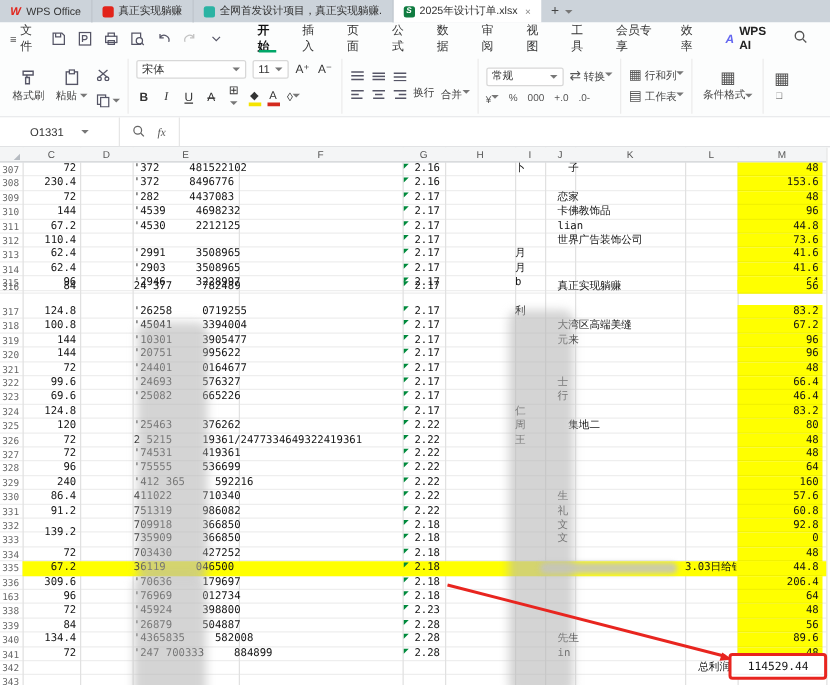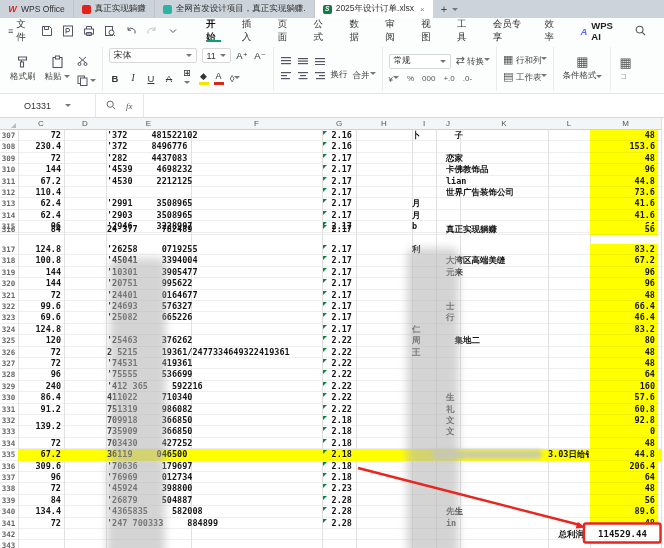--- a/index.html
+++ b/index.html
@@ -66,21 +66,21 @@
   .fxinput{flex:1;height:100%;}
 
   
   .sheet{position:relative;width:664px;height:430px;background:#fff;overflow:hidden;}
   .shead{position:absolute;top:0;left:0;width:661px;height:12px;background:#f4f5f6;border-bottom:1px solid #cfd2d5;z-index:2;}
   .hl{position:absolute;top:0;height:12px;line-height:12px;text-align:center;font-size:8px;color:#555;}
   .corner{position:absolute;left:0;top:0;width:18px;height:12px;}
   .corner::after{content:"";position:absolute;right:2px;bottom:2px;width:0;height:0;
                  border-left:5px solid transparent;border-bottom:5px solid #b6bbc1;}
   .vline{position:absolute;top:0;bottom:0;width:1px;background:#e1e1e1;z-index:1;}
-  .rows{position:absolute;left:0;top:12px;right:0;bottom:0;font-weight:bold;}
+  .rows{position:absolute;left:0;top:12px;right:0;bottom:0;}
   .row{position:absolute;left:0;width:661px;height:11.4px;border-bottom:1px solid #eeeeee;}
   .cell{position:absolute;top:0;height:11.4px;line-height:11.6px;font-size:8.5px;color:#151515;
         font-family:"DejaVu Sans Mono","DejaVu Sans",monospace;z-index:3;}
   .rl{left:0;width:17px;text-align:center;color:#666;font-size:7.5px;z-index:3;}
   .cc{left:18px;width:43px;text-align:right;}
   .cc.mg{height:22.8px;line-height:22.8px;}
   .ce{left:107px;width:214px;white-space:nowrap;overflow:hidden;}
   .gp{display:inline-block;width:24px;}
   .gpn{display:inline-block;width:34px;}
   .cg{left:322px;width:30px;text-align:right;}
@@ -668,21 +668,21 @@
       </div>
       <div class="row" style="top: 330.6px;">
         <span class="cell rl">336</span>
         <span class="cell cc">309.6</span>
         <span class="cell ce"><span>'70636</span><i class="gp"></i><span>179697</span></span>
         <span class="cell cg">2.18</span>
         <i class="tri"></i>
         <span class="cell cm">206.4</span>
       </div>
       <div class="row" style="top: 342px;">
-        <span class="cell rl">337</span>
+        <span class="cell rl">163</span>
         <span class="cell cc">96</span>
         <span class="cell ce"><span>'76969</span><i class="gp"></i><span>012734</span></span>
         <span class="cell cg">2.18</span>
         <i class="tri"></i>
         <span class="cell cm">64</span>
       </div>
       <div class="row" style="top: 353.4px; padding-left: 22px;">
         <span class="cell rl">338</span>
         <span class="cell cc">72</span>
         <span class="cell ce"><span>'45924</span><i class="gp"></i><span>398800</span></span>

